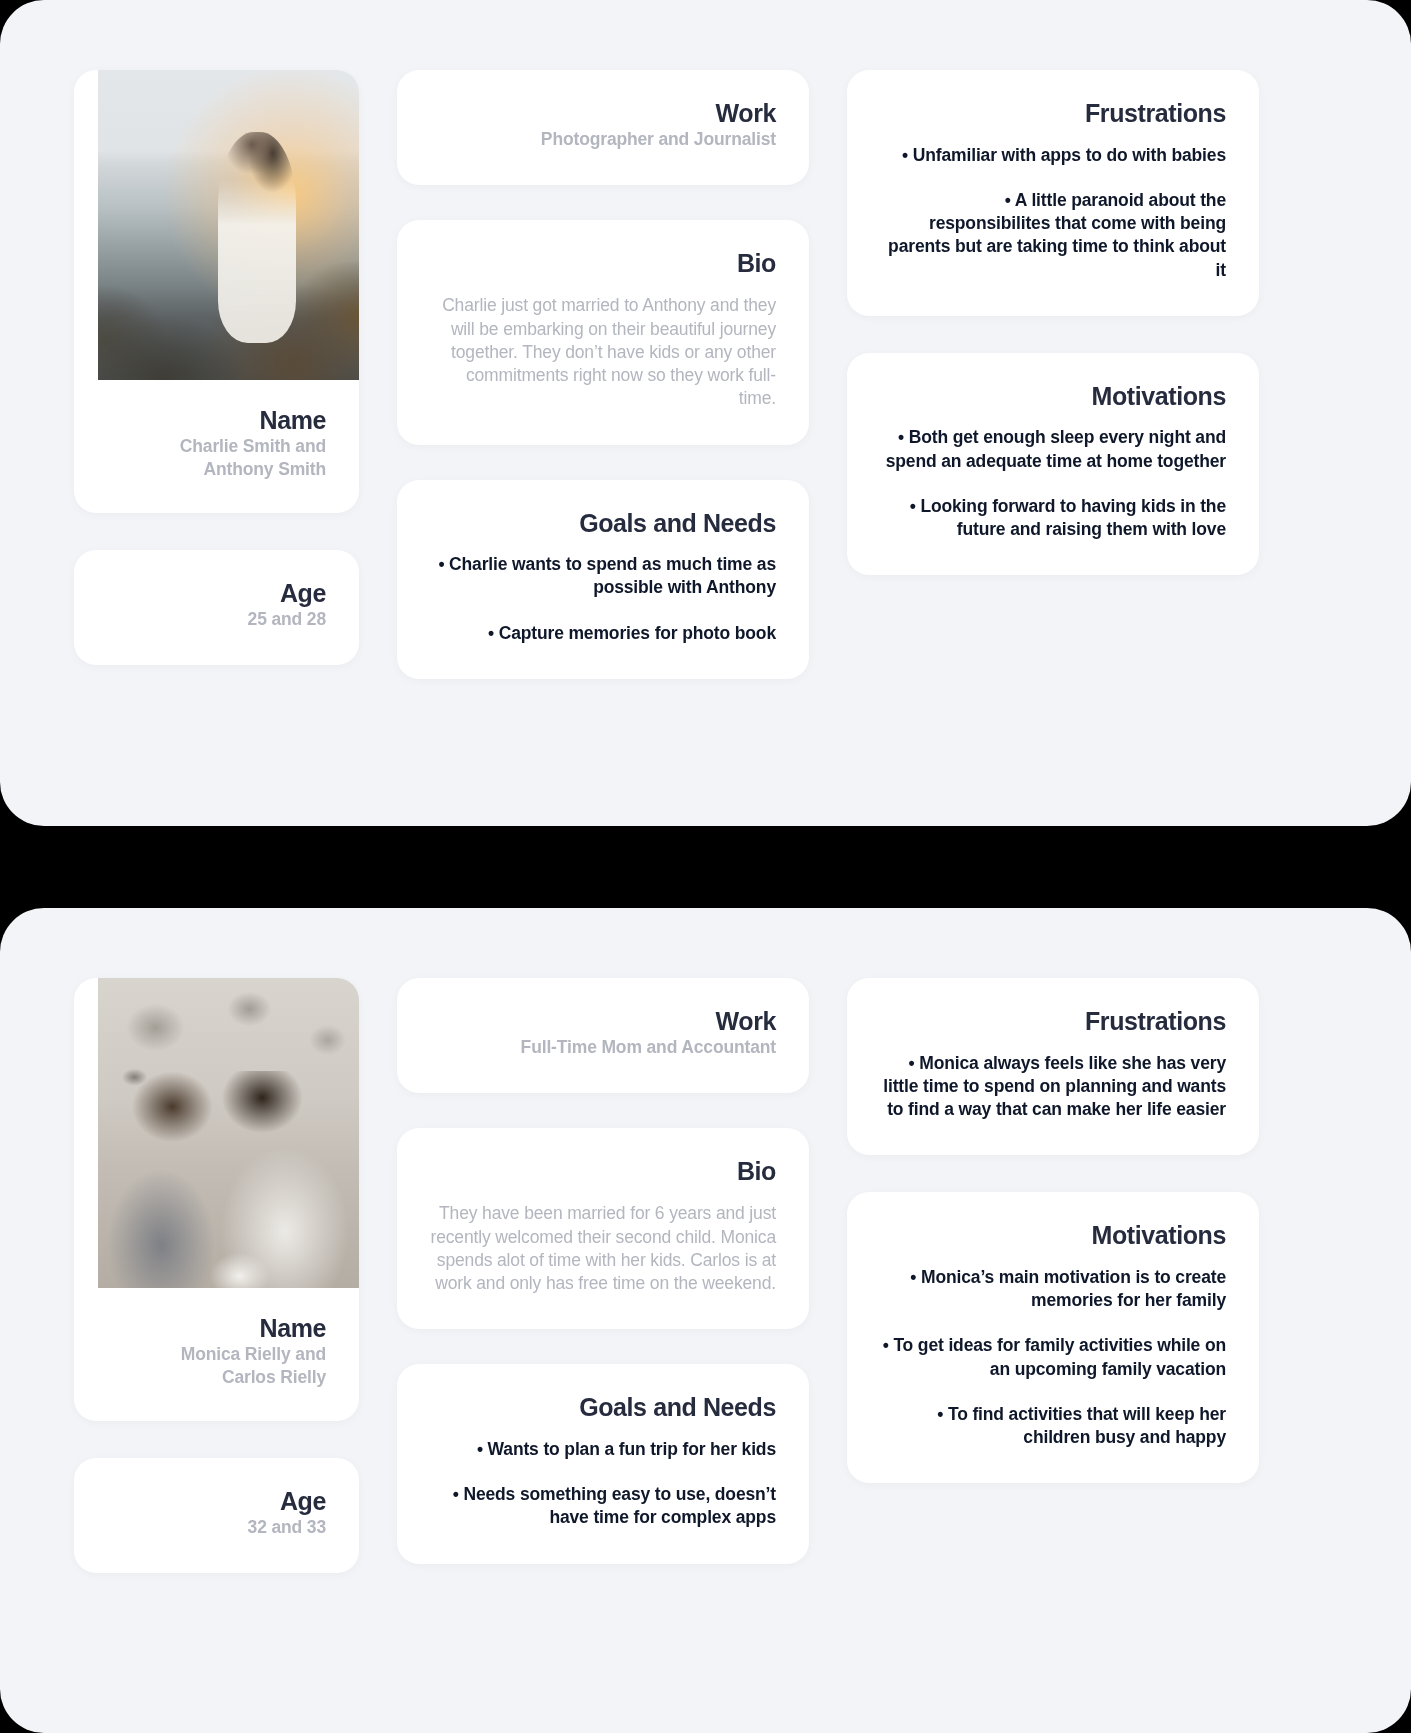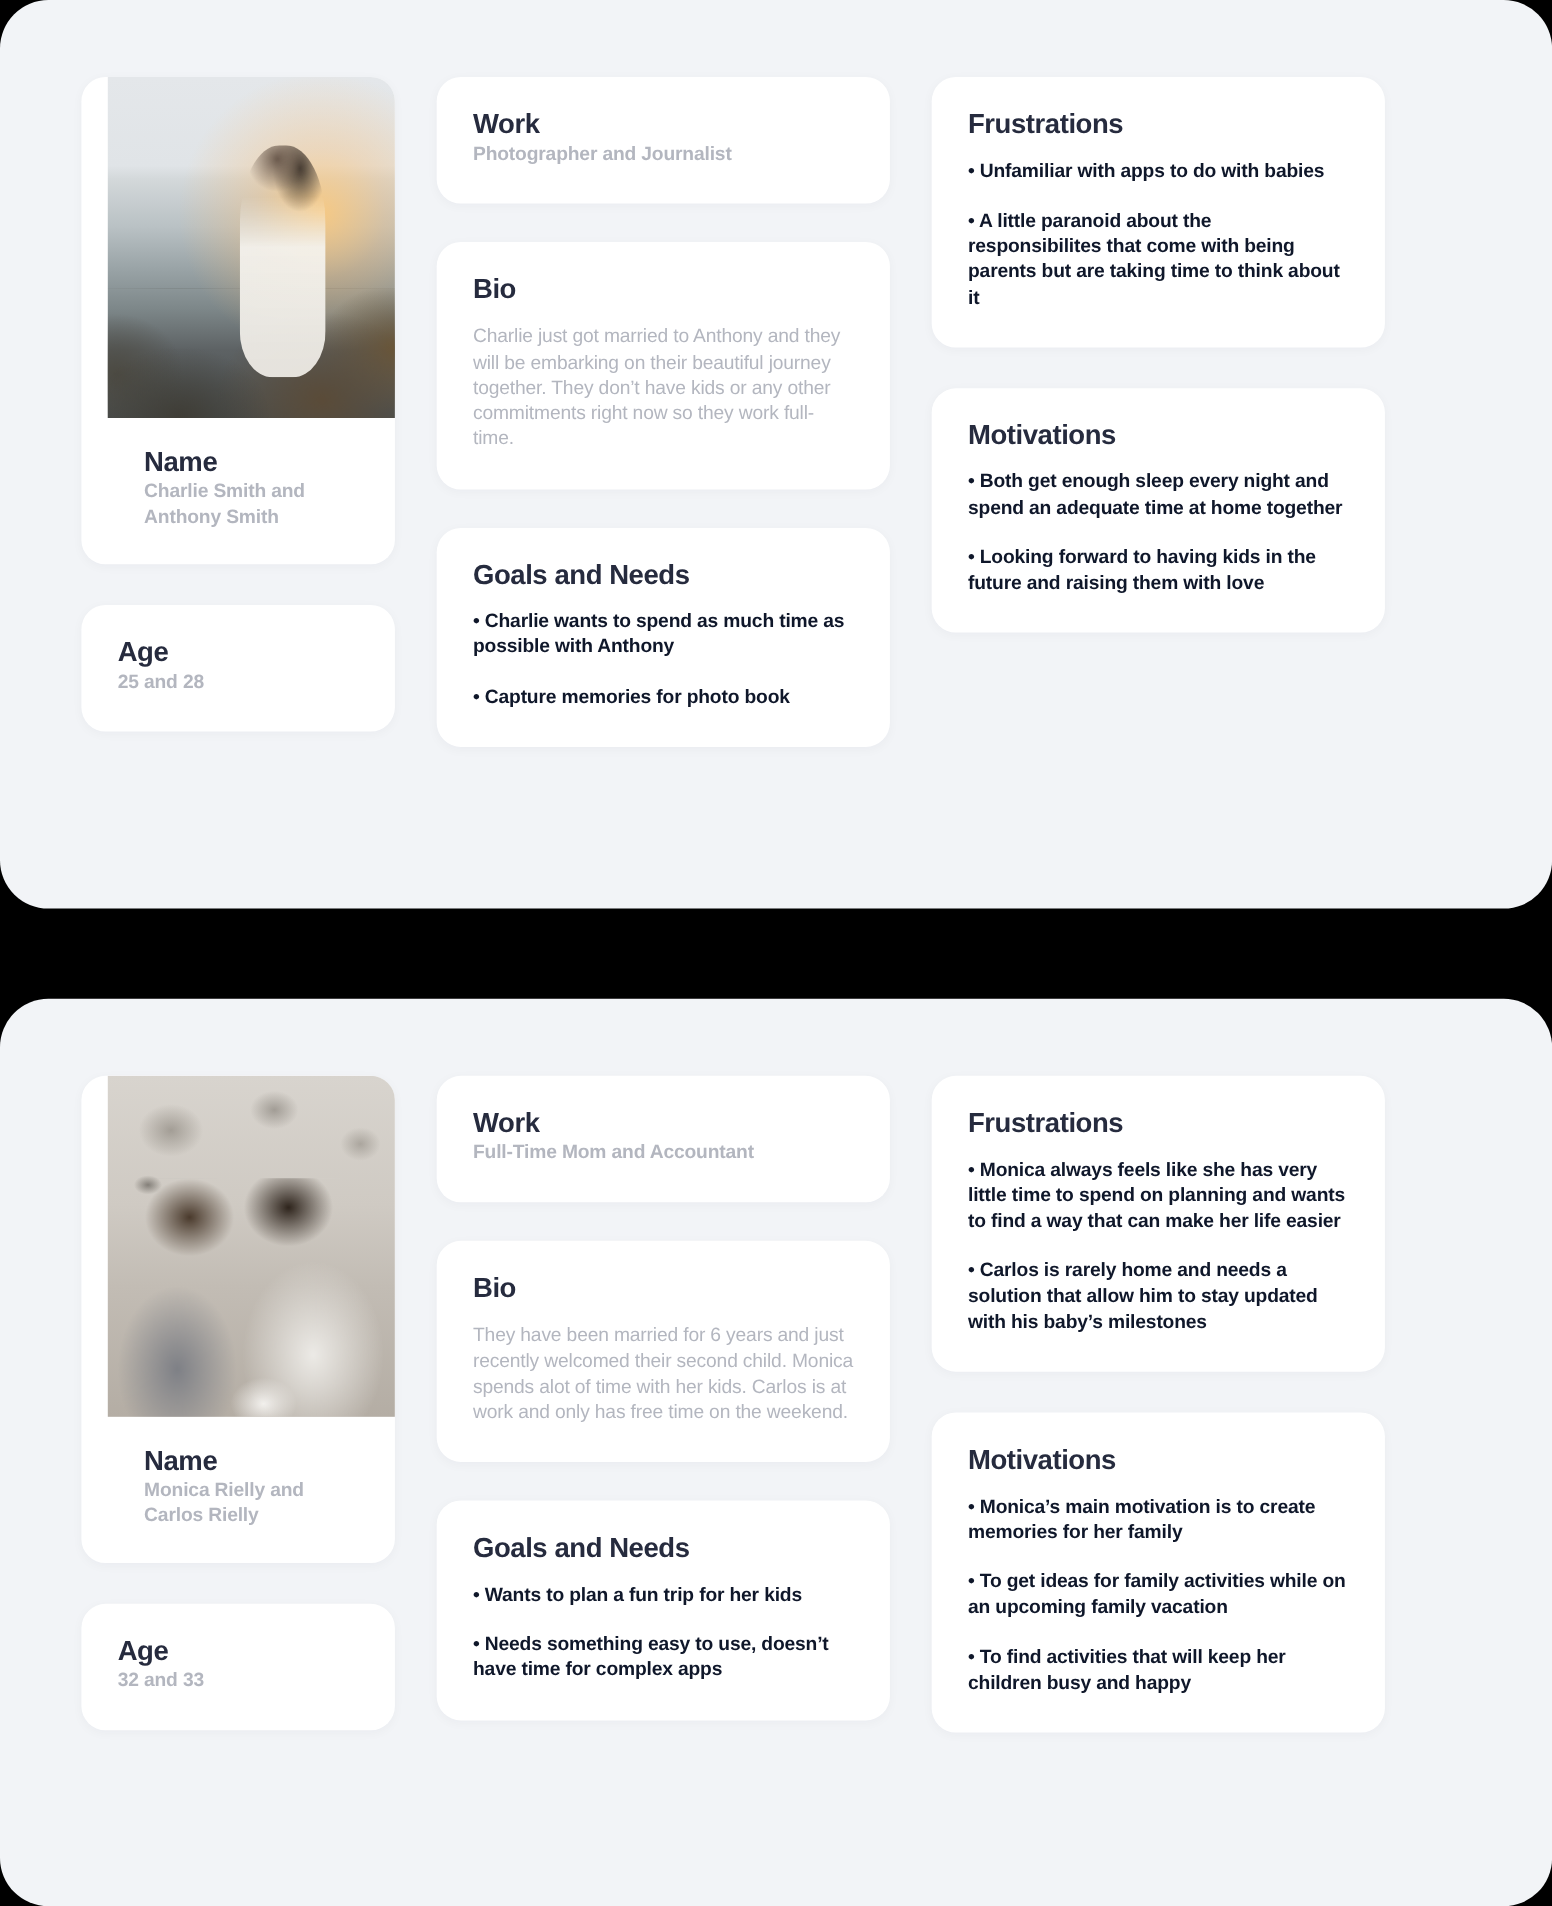--- a/index.html
+++ b/index.html
@@ -46,20 +46,21 @@
   
   .col-left   { width: 285px; flex: none; display: flex; flex-direction: column; gap: 37px; }
   .col-mid    { width: 412px; flex: none; display: flex; flex-direction: column; gap: 35px; }
   .col-right  { width: 412px; flex: none; display: flex; flex-direction: column; gap: 37px; }
 
   
   .card {
     background: #ffffff;
     border-radius: 22px;
     box-shadow: 0 2px 10px rgba(28, 33, 58, 0.035);
+    text-align: right;
   }
   .card-pad { padding: 30px 33px 34px 33px; }
 
   
   .profile-card { overflow: hidden; padding-bottom: 32px; padding-left: 24px; }
   .profile-photo {
     width: 100%;
     height: 310px;
     display: block;
     position: relative;
@@ -284,21 +285,20 @@
         </div>
 
       </div>
 
       <div class="col-right">
 
         <div class="card card-pad">
           <div class="card-title">Frustrations</div>
           <div class="bullet-list">
             <div class="bullet-item">• Monica always feels like she has very little time to spend on planning and wants to find a way that can make her life easier</div>
-            <div class="bullet-item">• Carlos is rarely home and needs a solution that allow him to stay updated with his baby’s milestones</div>
           </div>
         </div>
 
         <div class="card card-pad">
           <div class="card-title">Motivations</div>
           <div class="bullet-list">
             <div class="bullet-item">• Monica’s main motivation is to create memories for her family</div>
             <div class="bullet-item">• To get ideas for family activities while on an upcoming family vacation</div>
             <div class="bullet-item">• To find activities that will keep her children busy and happy</div>
           </div>

